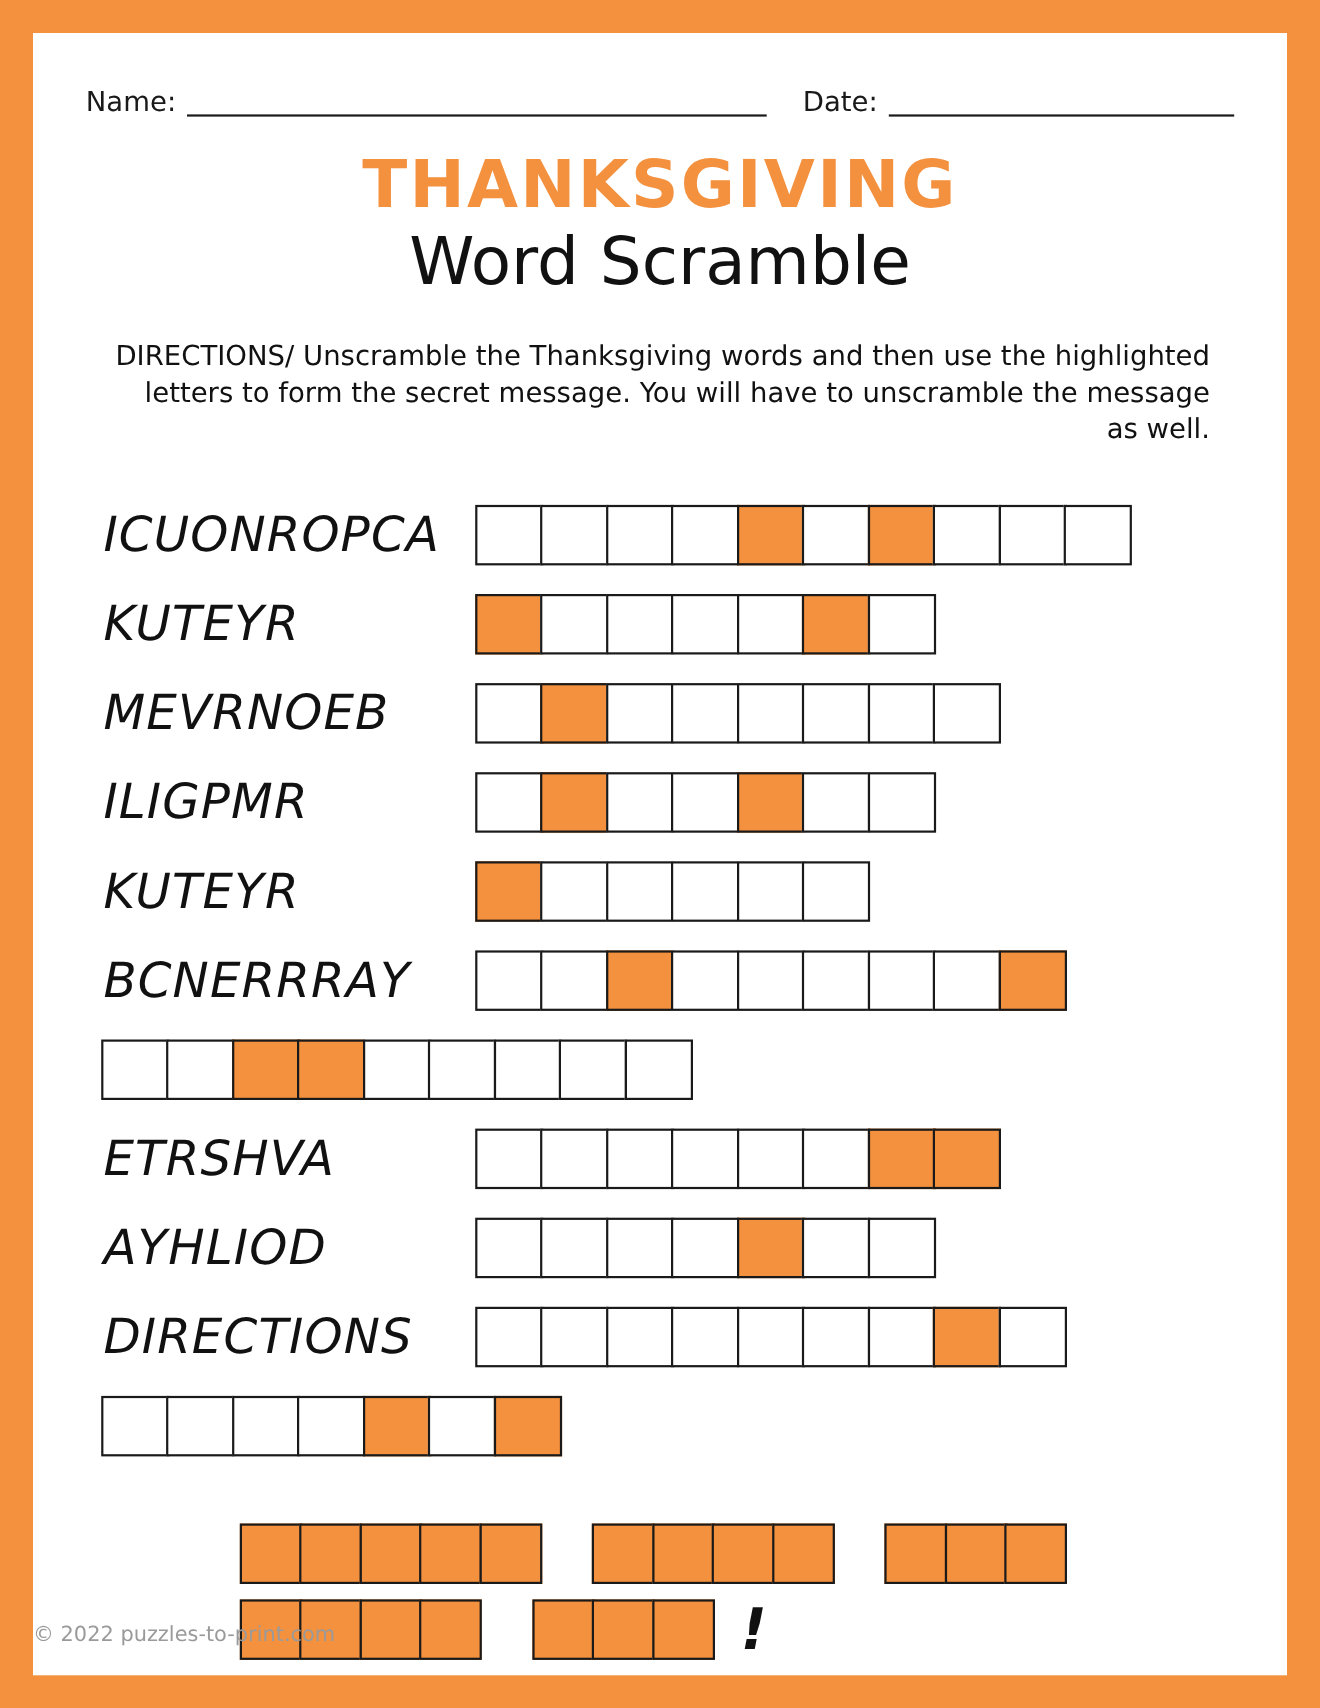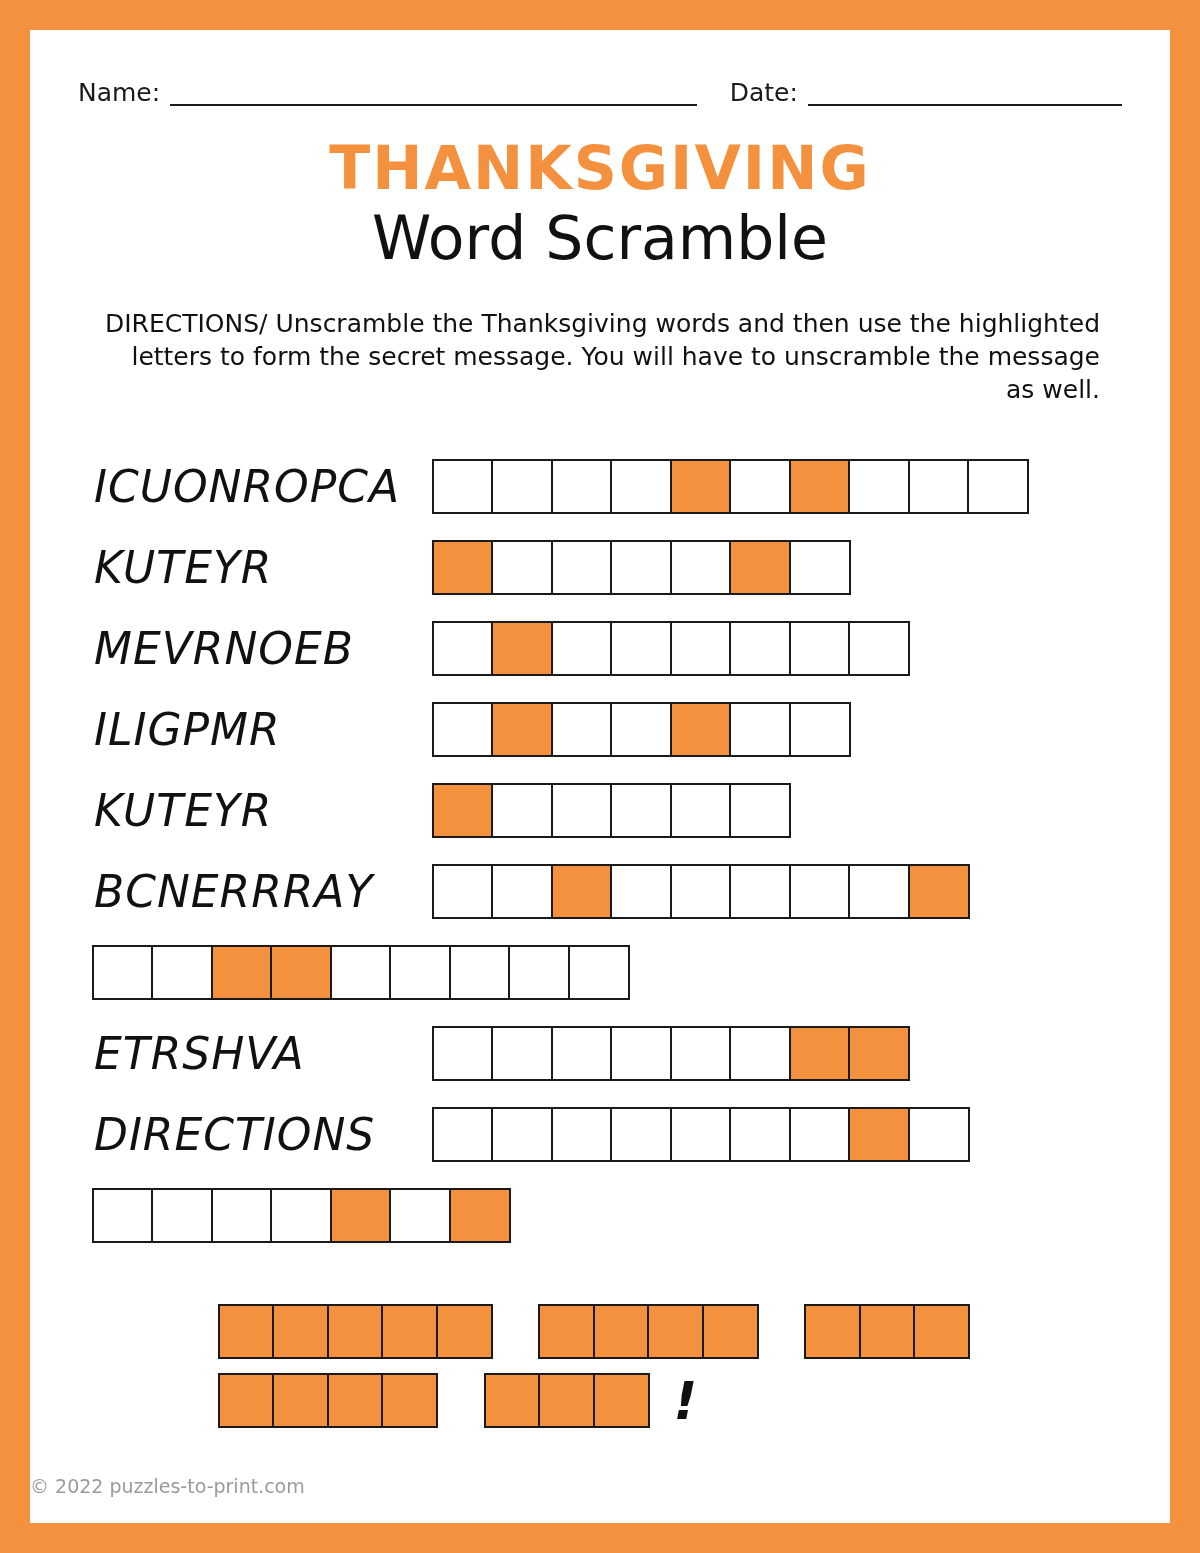--- a/index.html
+++ b/index.html
@@ -260,20 +260,32 @@
           <div class="cell"></div>
           <div class="cell"></div>
           <div class="cell"></div>
           <div class="cell"></div>
           <div class="cell"></div>
           <div class="cell hl"></div>
           <div class="cell hl"></div>
         </div>
       </div>
       <div class="row">
+        <div class="word">AYHLIOD</div>
+        <div class="boxes">
+          <div class="cell"></div>
+          <div class="cell"></div>
+          <div class="cell"></div>
+          <div class="cell"></div>
+          <div class="cell hl"></div>
+          <div class="cell"></div>
+          <div class="cell"></div>
+        </div>
+      </div>
+      <div class="row">
         <div class="word">DIRECTIONS</div>
         <div class="boxes">
           <div class="cell"></div>
           <div class="cell"></div>
           <div class="cell"></div>
           <div class="cell"></div>
           <div class="cell"></div>
           <div class="cell"></div>
           <div class="cell"></div>
           <div class="cell hl"></div>

